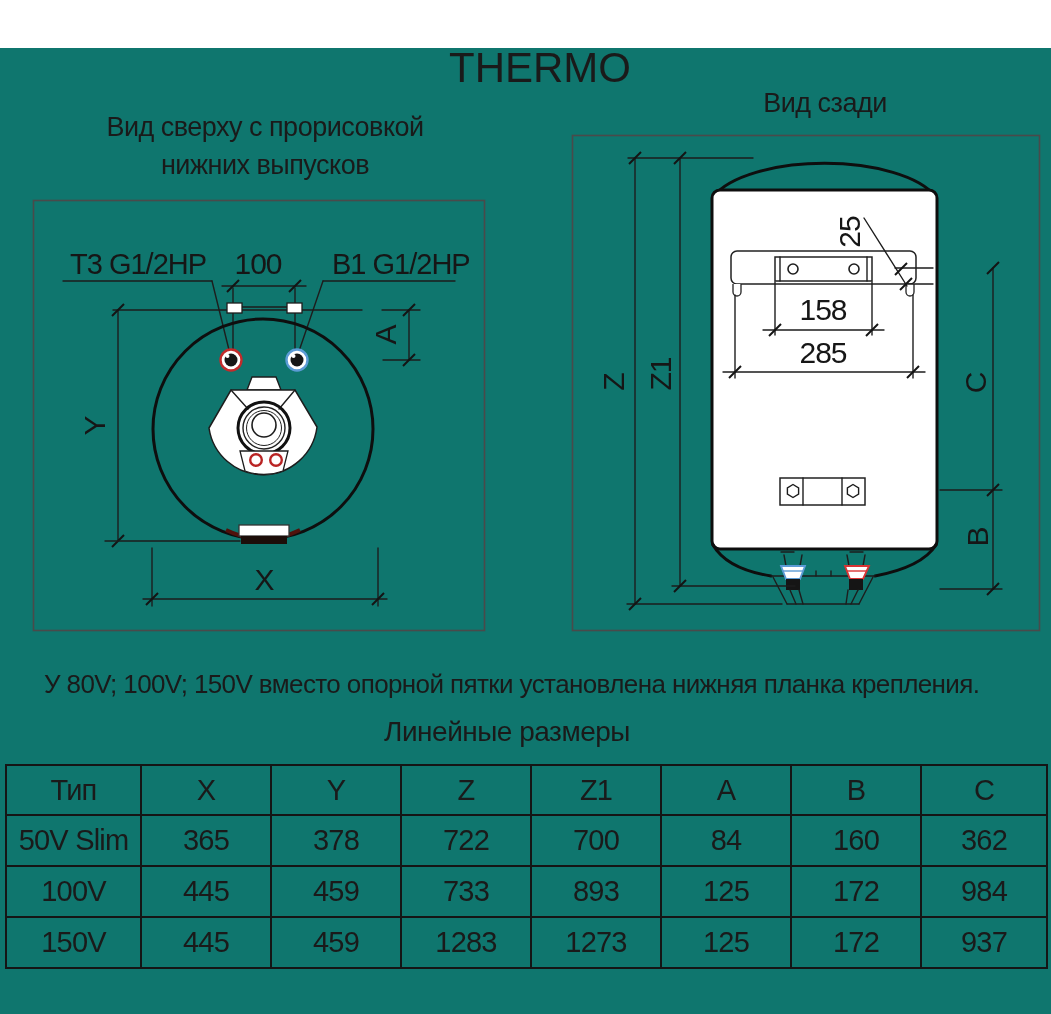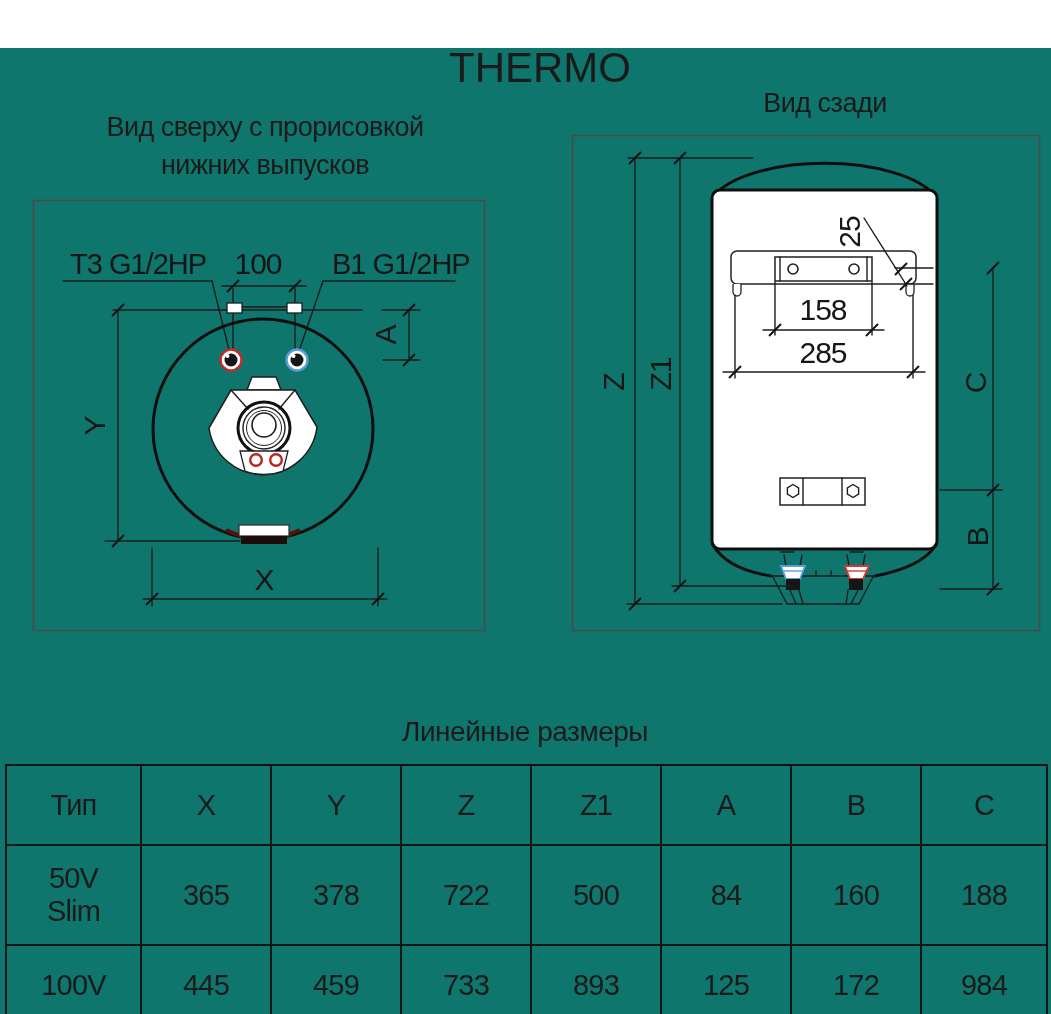--- a/index.html
+++ b/index.html
@@ -6,25 +6,25 @@
   #canvas{
     position:relative;width:1051px;height:1014px;background:#0f766e;
     font-family:"Liberation Sans","DejaVu Sans",sans-serif;color:#1a1a1a;overflow:hidden;margin-top:48px;
   }
   .abs{position:absolute;}
   .ctr{text-align:center;}
   #page-title{left:330px;top:-4px;width:420px;font-size:42px;letter-spacing:0px;font-weight:500;}
   #cap-top{left:55px;top:60px;width:420px;font-size:27px;line-height:38px;letter-spacing:-0.5px;}
   #cap-rear{left:700px;top:40px;width:250px;font-size:27px;letter-spacing:-0.5px;}
   #note{left:44px;top:621px;width:1000px;font-size:26px;letter-spacing:-0.6px;white-space:nowrap;}
-  #table-title{left:330px;top:668px;width:390px;font-size:28px;letter-spacing:-0.5px;}
+  #table-title{left:312px;top:668px;width:390px;font-size:28px;letter-spacing:-0.5px;}
   #dim-table{left:5px;top:716px;width:1041px;border-collapse:collapse;table-layout:fixed;}
   #dim-table th,#dim-table td{
     border:2px solid #151515;text-align:center;vertical-align:middle;
-    font-size:29px;font-weight:normal;letter-spacing:-0.8px;padding:16px;
+    font-size:29px;font-weight:normal;letter-spacing:-0.8px;padding:1px;
   }
   #dim-table thead th{height:46px;}
   #dim-table tbody td{height:47px;}
   svg text{font-family:"Liberation Sans","DejaVu Sans",sans-serif;fill:#161616;letter-spacing:-1px;}
   .ln{stroke:#1d1d1d;stroke-width:1.4;fill:none;stroke-linecap:round;}
   .thick{stroke:#0e0e0e;stroke-width:3;fill:none;stroke-linecap:round;}
   .tk{stroke:#141414;stroke-width:2;fill:none;}
   .frame{fill:none;stroke:#4a4a4a;stroke-width:1.6;}
   .wht{fill:#ffffff;}
   .dimtxt{font-size:30px;}
@@ -220,20 +220,21 @@
       <text class="dimtxt" x="860" y="184" text-anchor="middle" transform="rotate(-90 860 184)">25</text>
       <text class="dimtxt" x="823" y="272" text-anchor="middle">158</text>
       <text class="dimtxt" x="823" y="315" text-anchor="middle">285</text>
       <text class="dimtxt" x="624" y="334" text-anchor="middle" transform="rotate(-90 624 334)">Z</text>
       <text class="dimtxt" x="671" y="326" text-anchor="middle" transform="rotate(-90 671 326)">Z1</text>
       <text class="dimtxt" x="986" y="335" text-anchor="middle" transform="rotate(-90 986 335)">C</text>
       <text class="dimtxt" x="988" y="489" text-anchor="middle" transform="rotate(-90 988 489)">B</text>
     </g>
   </svg>
 
+  <div class="abs" id="note">У 80V; 100V; 150V вместо опорной пятки установлена нижняя планка крепления.</div>
 
   <div class="abs ctr" id="table-title">Линейные размеры</div>
 
   <table class="abs" id="dim-table">
     <colgroup>
       <col style="width:135px">
         <col style="width:130px">
         <col style="width:130px">
         <col style="width:130px">
       <col style="width:130px">
@@ -252,31 +253,41 @@
         <th>B</th>
         <th>C</th>
       </tr>
     </thead>
     <tbody>
       <tr>
         <td>50V Slim</td>
         <td>365</td>
         <td>378</td>
         <td>722</td>
-        <td>500</td>
+        <td>700</td>
         <td>84</td>
         <td>160</td>
-        <td>188</td>
+        <td>362</td>
       </tr>
       <tr>
         <td>100V</td>
         <td>445</td>
         <td>459</td>
         <td>733</td>
         <td>893</td>
         <td>125</td>
         <td>172</td>
         <td>984</td>
       </tr>
+      <tr>
+        <td>150V</td>
+        <td>445</td>
+        <td>459</td>
+        <td>1283</td>
+        <td>1273</td>
+        <td>125</td>
+        <td>172</td>
+        <td>937</td>
+      </tr>
     </tbody>
   </table>
 
 </div>
 
 </body></html>

